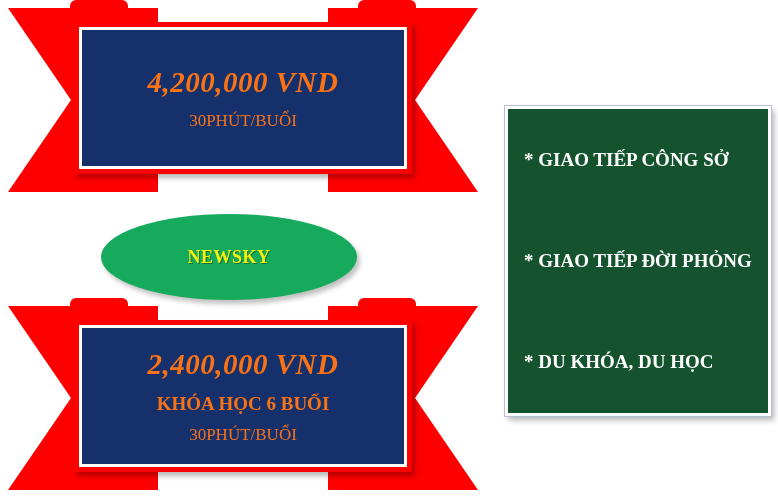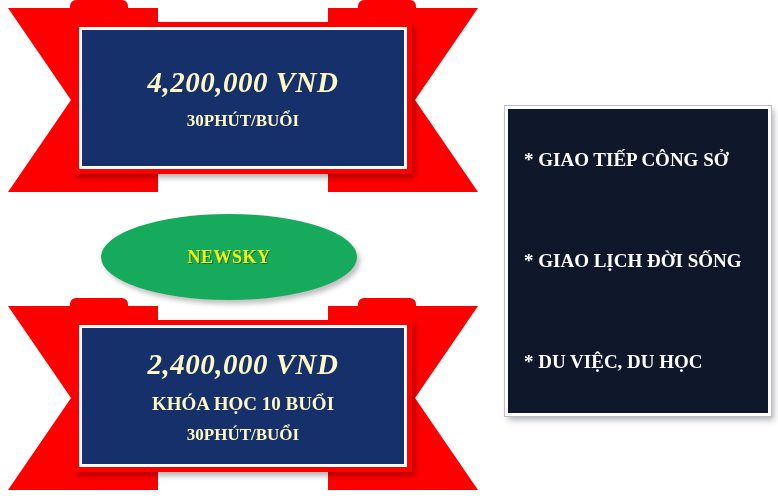--- a/index.html
+++ b/index.html
@@ -67,39 +67,39 @@
   .card-inner {
     width: 100%;
     height: 100%;
     background: #16306b;
     border: 3px solid #ffffff;
     box-sizing: border-box;
     display: flex;
     flex-direction: column;
     align-items: center;
     justify-content: center;
-    color: #fef9c3;
+    color: #f97316;
   }
   .price {
     font-size: 29px;
     font-weight: bold;
     font-style: italic;
     letter-spacing: 0.5px;
     margin-bottom: 12px;
     white-space: nowrap;
   }
   .line1 {
     font-size: 19px;
     font-weight: bold;
     margin-bottom: 10px;
     white-space: nowrap;
   }
   .line2 {
     font-size: 17px;
-    font-weight: bold;
+    font-weight: normal;
     white-space: nowrap;
   }
 
   
   .logo-ellipse {
     position: absolute;
     left: 101px;
     top: 214px;
     width: 256px;
     height: 86px;
@@ -120,21 +120,21 @@
     text-shadow: 1px 1px 0 rgba(0,0,0,0.35);
   }
 
   
   .features {
     position: absolute;
     left: 505px;
     top: 106px;
     width: 266px;
     height: 310px;
-    background: #0f172a;
+    background: #14532d;
     border: 3px solid #ffffff;
     outline: 1px solid #b8bfd0;
     box-sizing: border-box;
     box-shadow: 3px 4px 6px rgba(0,0,0,0.3);
     padding: 22px 0 22px 0;
     display: flex;
     flex-direction: column;
     justify-content: space-around;
     gap: 42px;
   }
@@ -167,23 +167,23 @@
 </div>
 
 <div class="ribbon ribbon-bottom">
   <div class="tail tail-left"></div>
   <div class="tail tail-right"></div>
   <div class="fold fold-left"></div>
   <div class="fold fold-right"></div>
   <div class="card">
     <div class="card-inner">
       <div class="price">2,400,000 VND</div>
-      <div class="line1">KHÓA HỌC 10 BUỔI</div>
+      <div class="line1">KHÓA HỌC 6 BUỔI</div>
       <div class="line2">30PHÚT/BUỔI</div>
     </div>
   </div>
 </div>
 
 <div class="features">
   <div class="feature-item">* GIAO TIẾP  CÔNG SỞ</div>
-  <div class="feature-item">* GIAO LỊCH ĐỜI SỐNG</div>
-  <div class="feature-item">* DU VIỆC, DU HỌC</div>
+  <div class="feature-item">* GIAO TIẾP ĐỜI PHỎNG</div>
+  <div class="feature-item">* DU KHÓA, DU HỌC</div>
 </div>
 
 </body></html>

